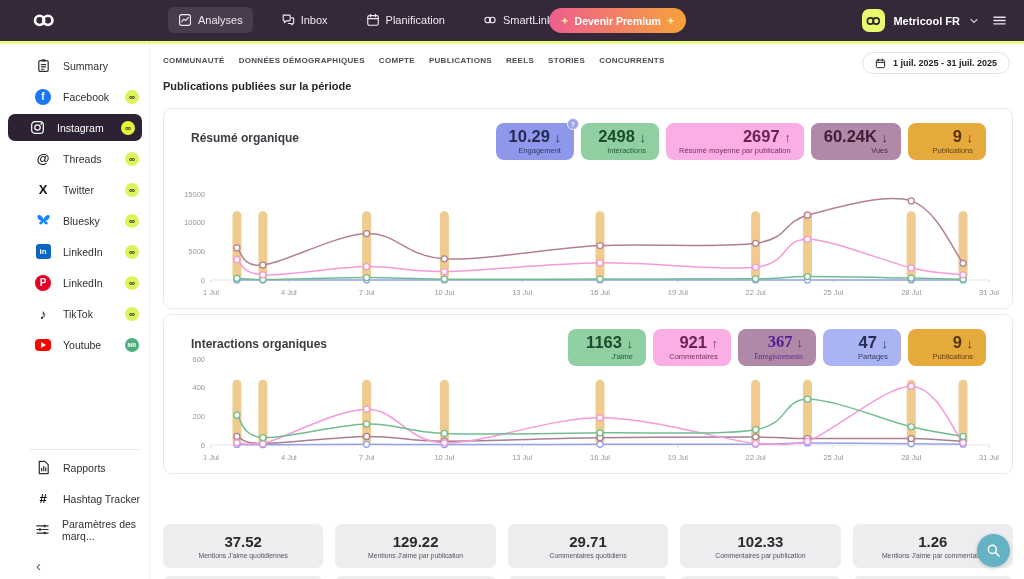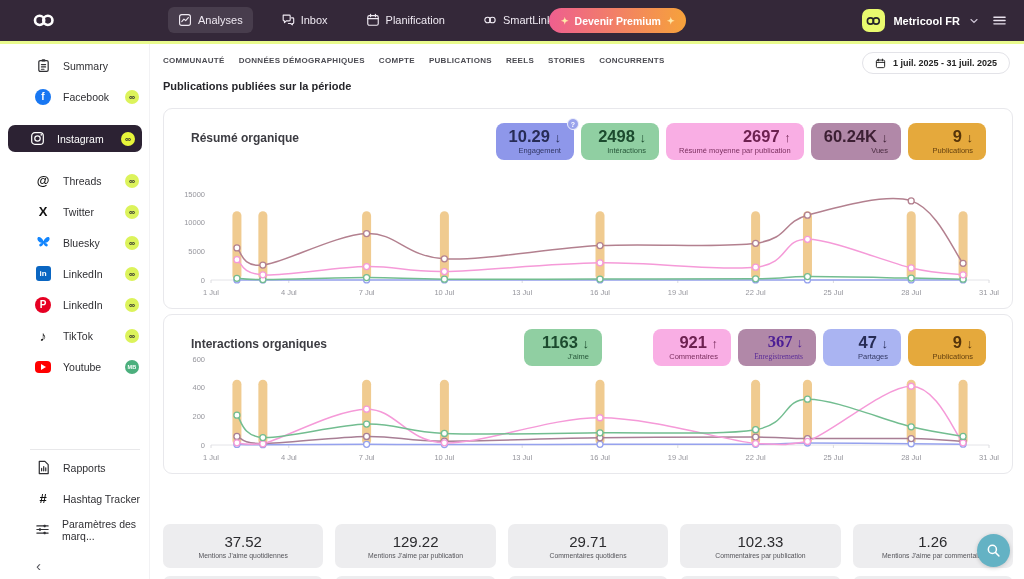--- a/index.html
+++ b/index.html
@@ -19,21 +19,21 @@
 .avatar svg{width:15px;height:10px;stroke:#24242a;fill:none;stroke-width:2.2}
 .account .acc-name{color:#fff;font-size:11px;font-weight:600}
 .account .chev svg{width:12px;height:12px;stroke:#cfc6d6;fill:none;stroke-width:1.5;stroke-linecap:round}
 .burger{position:absolute;right:17px;top:13px;width:15px;cursor:pointer}
 .burger svg{width:15px;height:15px;stroke:#e9e2ee;stroke-width:1.4;stroke-linecap:round}
 .lime{position:absolute;top:41px;left:0;width:1024px;height:3px;background:#e9fb8e}
 
 .sidebar{position:absolute;left:0;top:44px;width:150px;height:535px;background:#fff;border-right:1px solid #f2f2f4}
 .side-list{position:absolute;top:6px;left:0;width:150px}
 .side-item{position:relative;height:31px;display:flex;align-items:center;padding-left:35px;gap:12px;font-size:10.5px;color:#2f2f33;cursor:pointer}
-.side-item.active{background:#2c2233;border-radius:7px;margin:13px 8px;height:27px;padding-left:21px;color:#fff}
+.side-item.active{background:#2c2233;border-radius:7px;margin:2px 8px;height:27px;padding-left:21px;color:#fff}
 .side-item .icn{width:16px;display:flex;justify-content:center}
 .side-item .icn svg{width:15px;height:15px;stroke:currentColor;fill:none;stroke-width:1.3;stroke-linecap:round;stroke-linejoin:round}
 .badge{position:absolute;right:11px;width:14px;height:14px;border-radius:50%;background:#dcf35b;color:#2a2a2e;font-size:8.5px;font-weight:700;display:flex;align-items:center;justify-content:center}
 .side-item.active .badge{background:#e7f63a;right:7px}
 .badge.badge-green{background:#4caf7d;color:#fff;font-size:5.5px;letter-spacing:.2px}
 .side-footer{position:absolute;left:0;bottom:34px;width:150px}
 .side-divider{height:1px;background:#e8e8ea;margin:0 10px 2px 30px}
 .collapse-btn{position:absolute;left:36px;bottom:6px;font-size:15px;color:#55555c;cursor:pointer;line-height:1}
 
 .bi{display:inline-flex;align-items:center;justify-content:center;width:16px;height:16px;border-radius:50%;font-weight:700;font-size:10px;color:#fff;font-style:normal}
@@ -60,21 +60,21 @@
 .chip{position:relative;border-radius:8px;padding:4px 13px 5px;text-align:right;min-width:78px}
 .chip .v{font-size:16.5px;font-weight:600;line-height:1.15;white-space:nowrap}
 .chip .v .arr{font-size:13px}
 .chip .l{font-size:7.5px;opacity:.9;white-space:nowrap}
 .chip .help{position:absolute;top:-5px;right:-5px;width:12px;height:12px;border-radius:50%;background:#9aa3ec;border:1.5px solid #eef0fd;color:#fff;font-size:7px;font-weight:700;display:flex;align-items:center;justify-content:center;cursor:pointer}
 .chart-wrap{position:absolute;left:7px;bottom:8px}
 .ytick,.xtick{fill:#96969d;font-size:7.5px;font-family:"Liberation Sans",sans-serif}
 
 .bottom-stats{position:absolute;left:13px;right:11px;top:480px;display:flex;gap:12px}
 .stat-card{flex:1;background:#ededef;border-radius:7px;height:44px;display:flex;flex-direction:column;align-items:center;justify-content:center;gap:2px}
-.stat-card .v{font-size:15px;font-weight:400;color:#2b2b2e}
+.stat-card .v{font-size:15px;font-weight:700;color:#2b2b2e}
 .stat-card .l{font-size:6.8px;color:#55555a}
 .peek-row{position:absolute;left:13px;right:11px;top:532px;display:flex;gap:12px}
 .peek-row div{flex:1;background:#ededef;border-radius:7px;height:14px}
 .fab{position:absolute;right:14px;bottom:12px;width:33px;height:33px;border-radius:50%;background:#64b2c4;display:flex;align-items:center;justify-content:center;cursor:pointer;box-shadow:0 1px 4px rgba(0,0,0,.18)}
 .fab svg{width:15px;height:15px;stroke:#fff;fill:none;stroke-width:1.6;stroke-linecap:round}
 </style>
 </head>
 <body>
 
 <header class="navbar">
@@ -414,21 +414,21 @@
     </div>
   </section>
 
   <section class="card card2">
     <div class="card-title">Interactions organiques</div>
     <div class="chips" id="chips1">
         <div class="chip" style="background: rgb(144, 207, 162); color: rgb(28, 74, 46);">
           <div class="v">1163 <span class="arr">↓</span></div>
           <div class="l">J'aime</div>
         </div>
-        <div class="chip" style="background: rgb(249, 174, 228); color: rgb(109, 33, 80); margin-left: 44px;">
+        <div class="chip" style="background: rgb(249, 174, 228); color: rgb(109, 33, 80);">
           <div class="v">921 <span class="arr">↑</span></div>
           <div class="l">Commentaires</div>
         </div>
         <div class="chip" style="background: rgb(177, 136, 168); color: #4c1d95; font-family: Liberation Serif, serif;">
           <div class="v">367 <span class="arr">↓</span></div>
           <div class="l">Enregistrements</div>
         </div>
         <div class="chip" style="background: rgb(170, 180, 242); color: rgb(39, 44, 85);">
           <div class="v">47 <span class="arr">↓</span></div>
           <div class="l">Partages</div>

